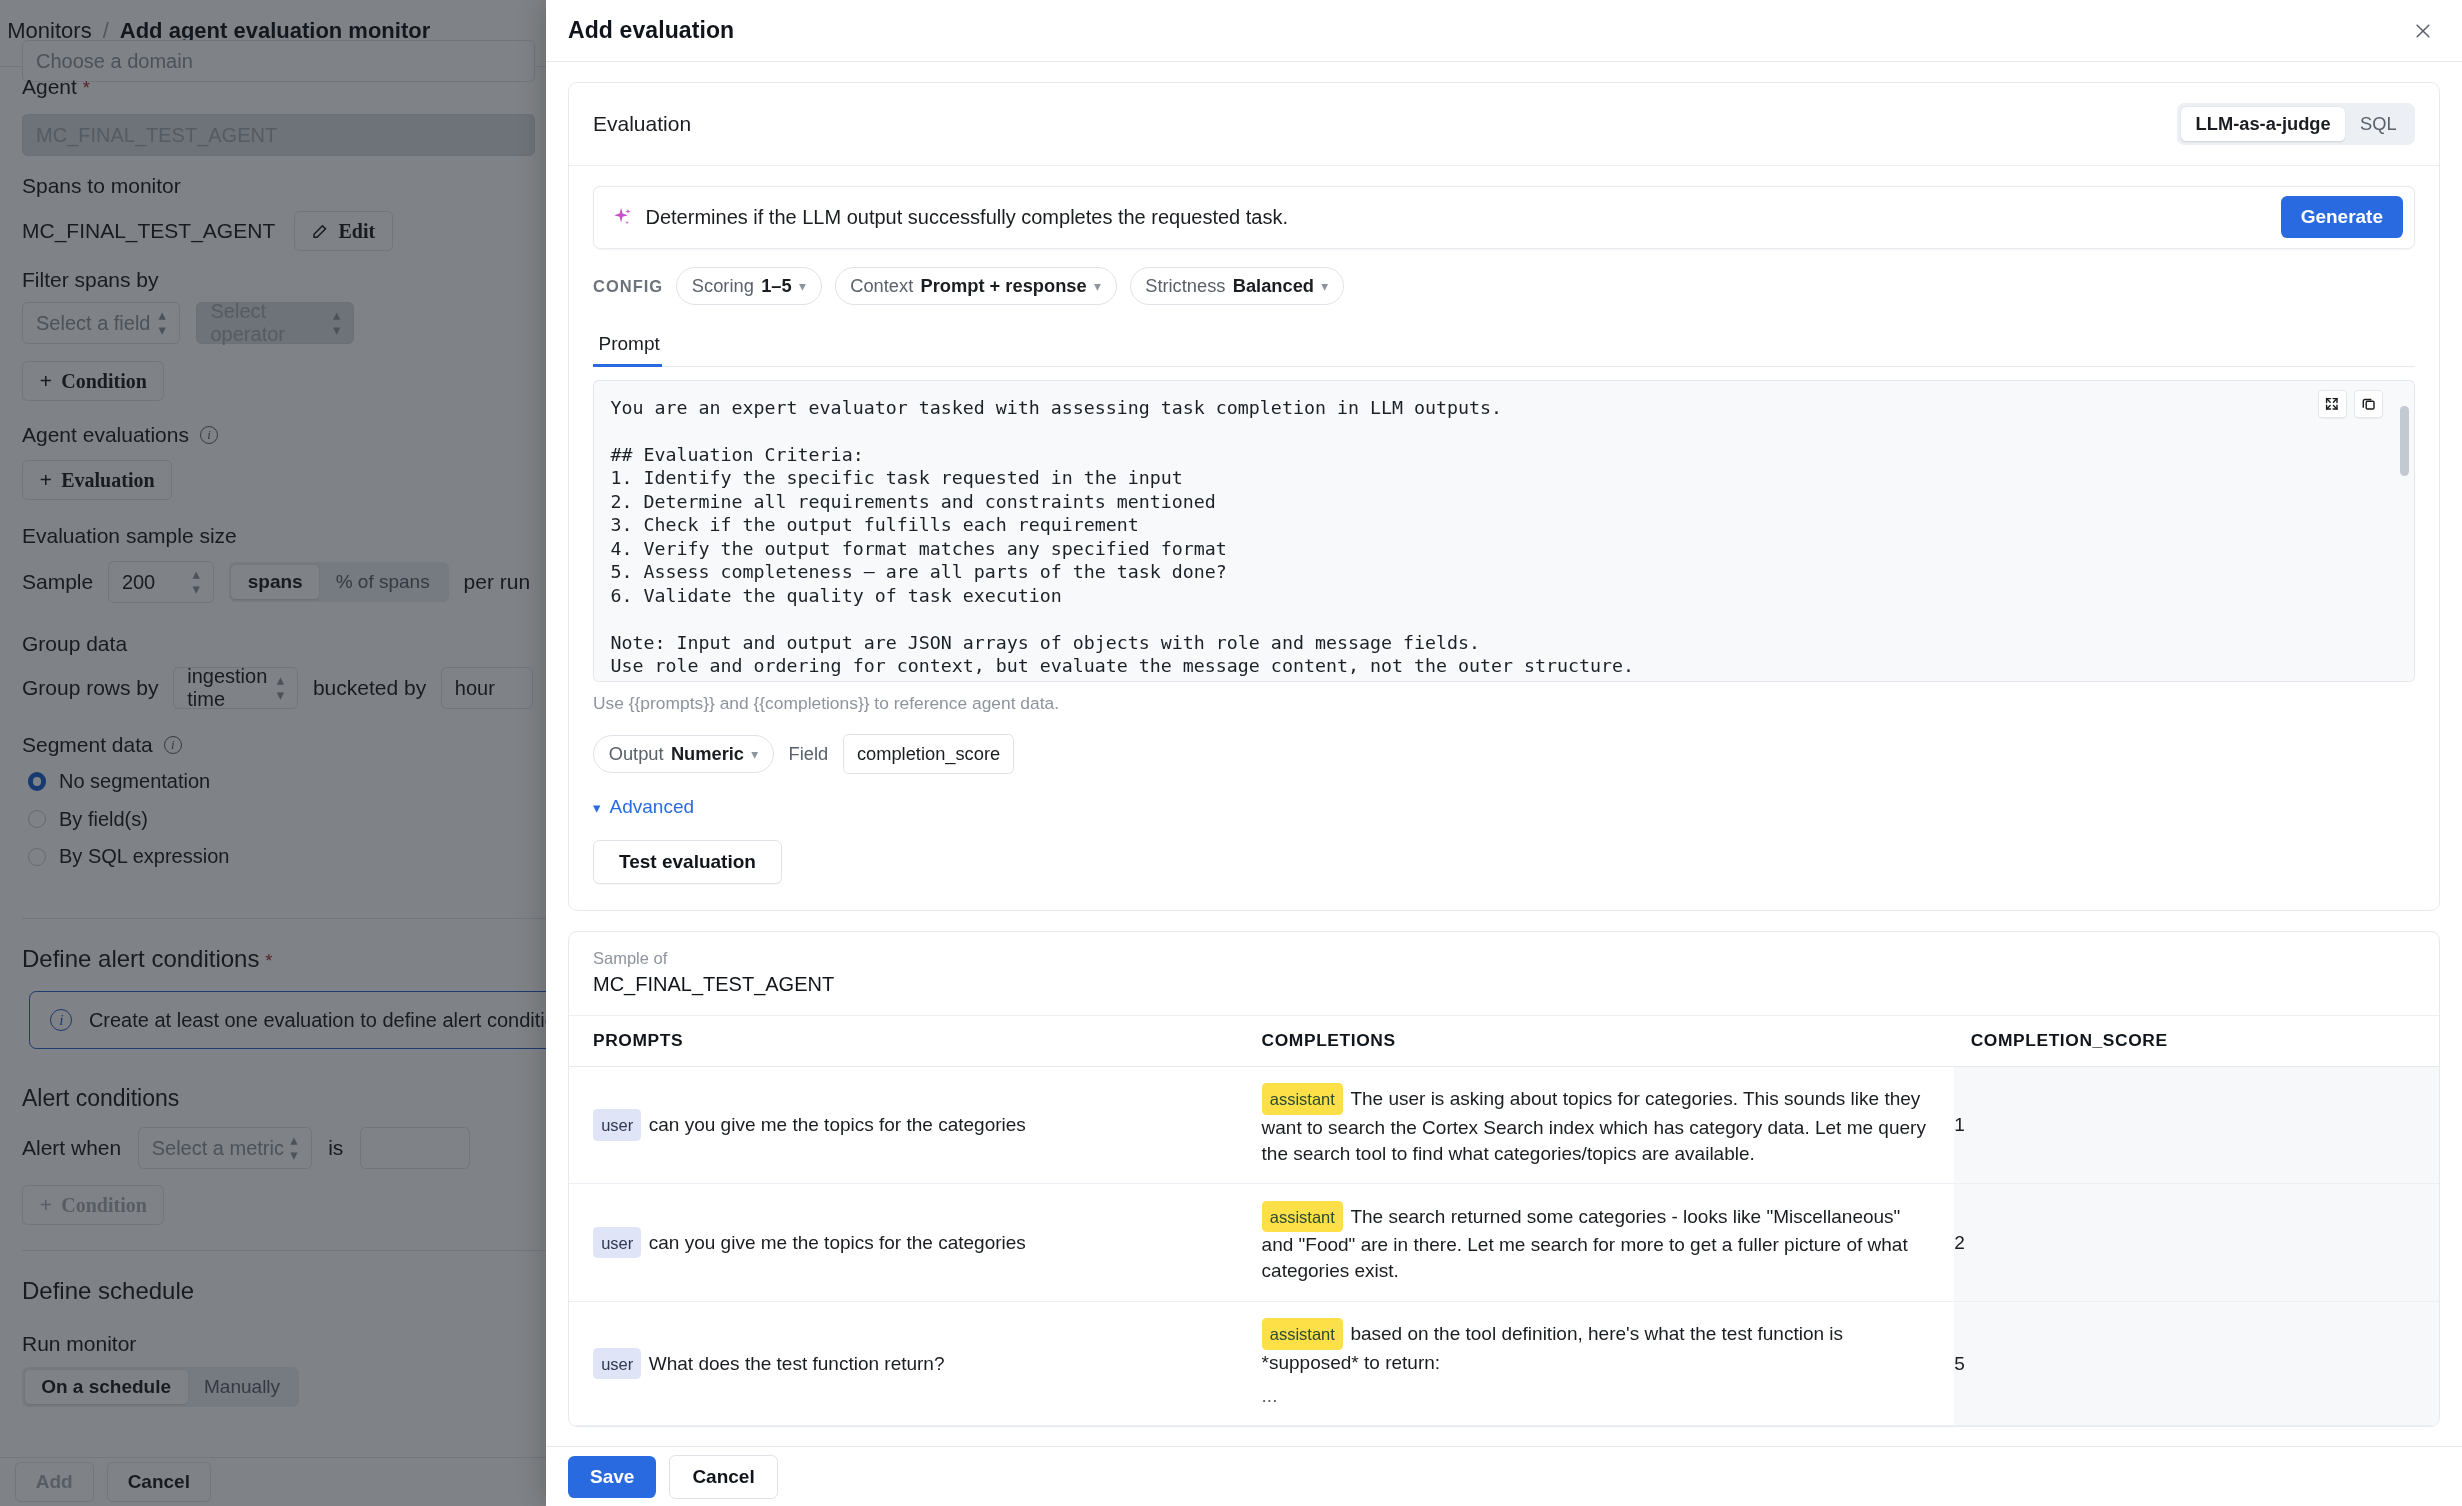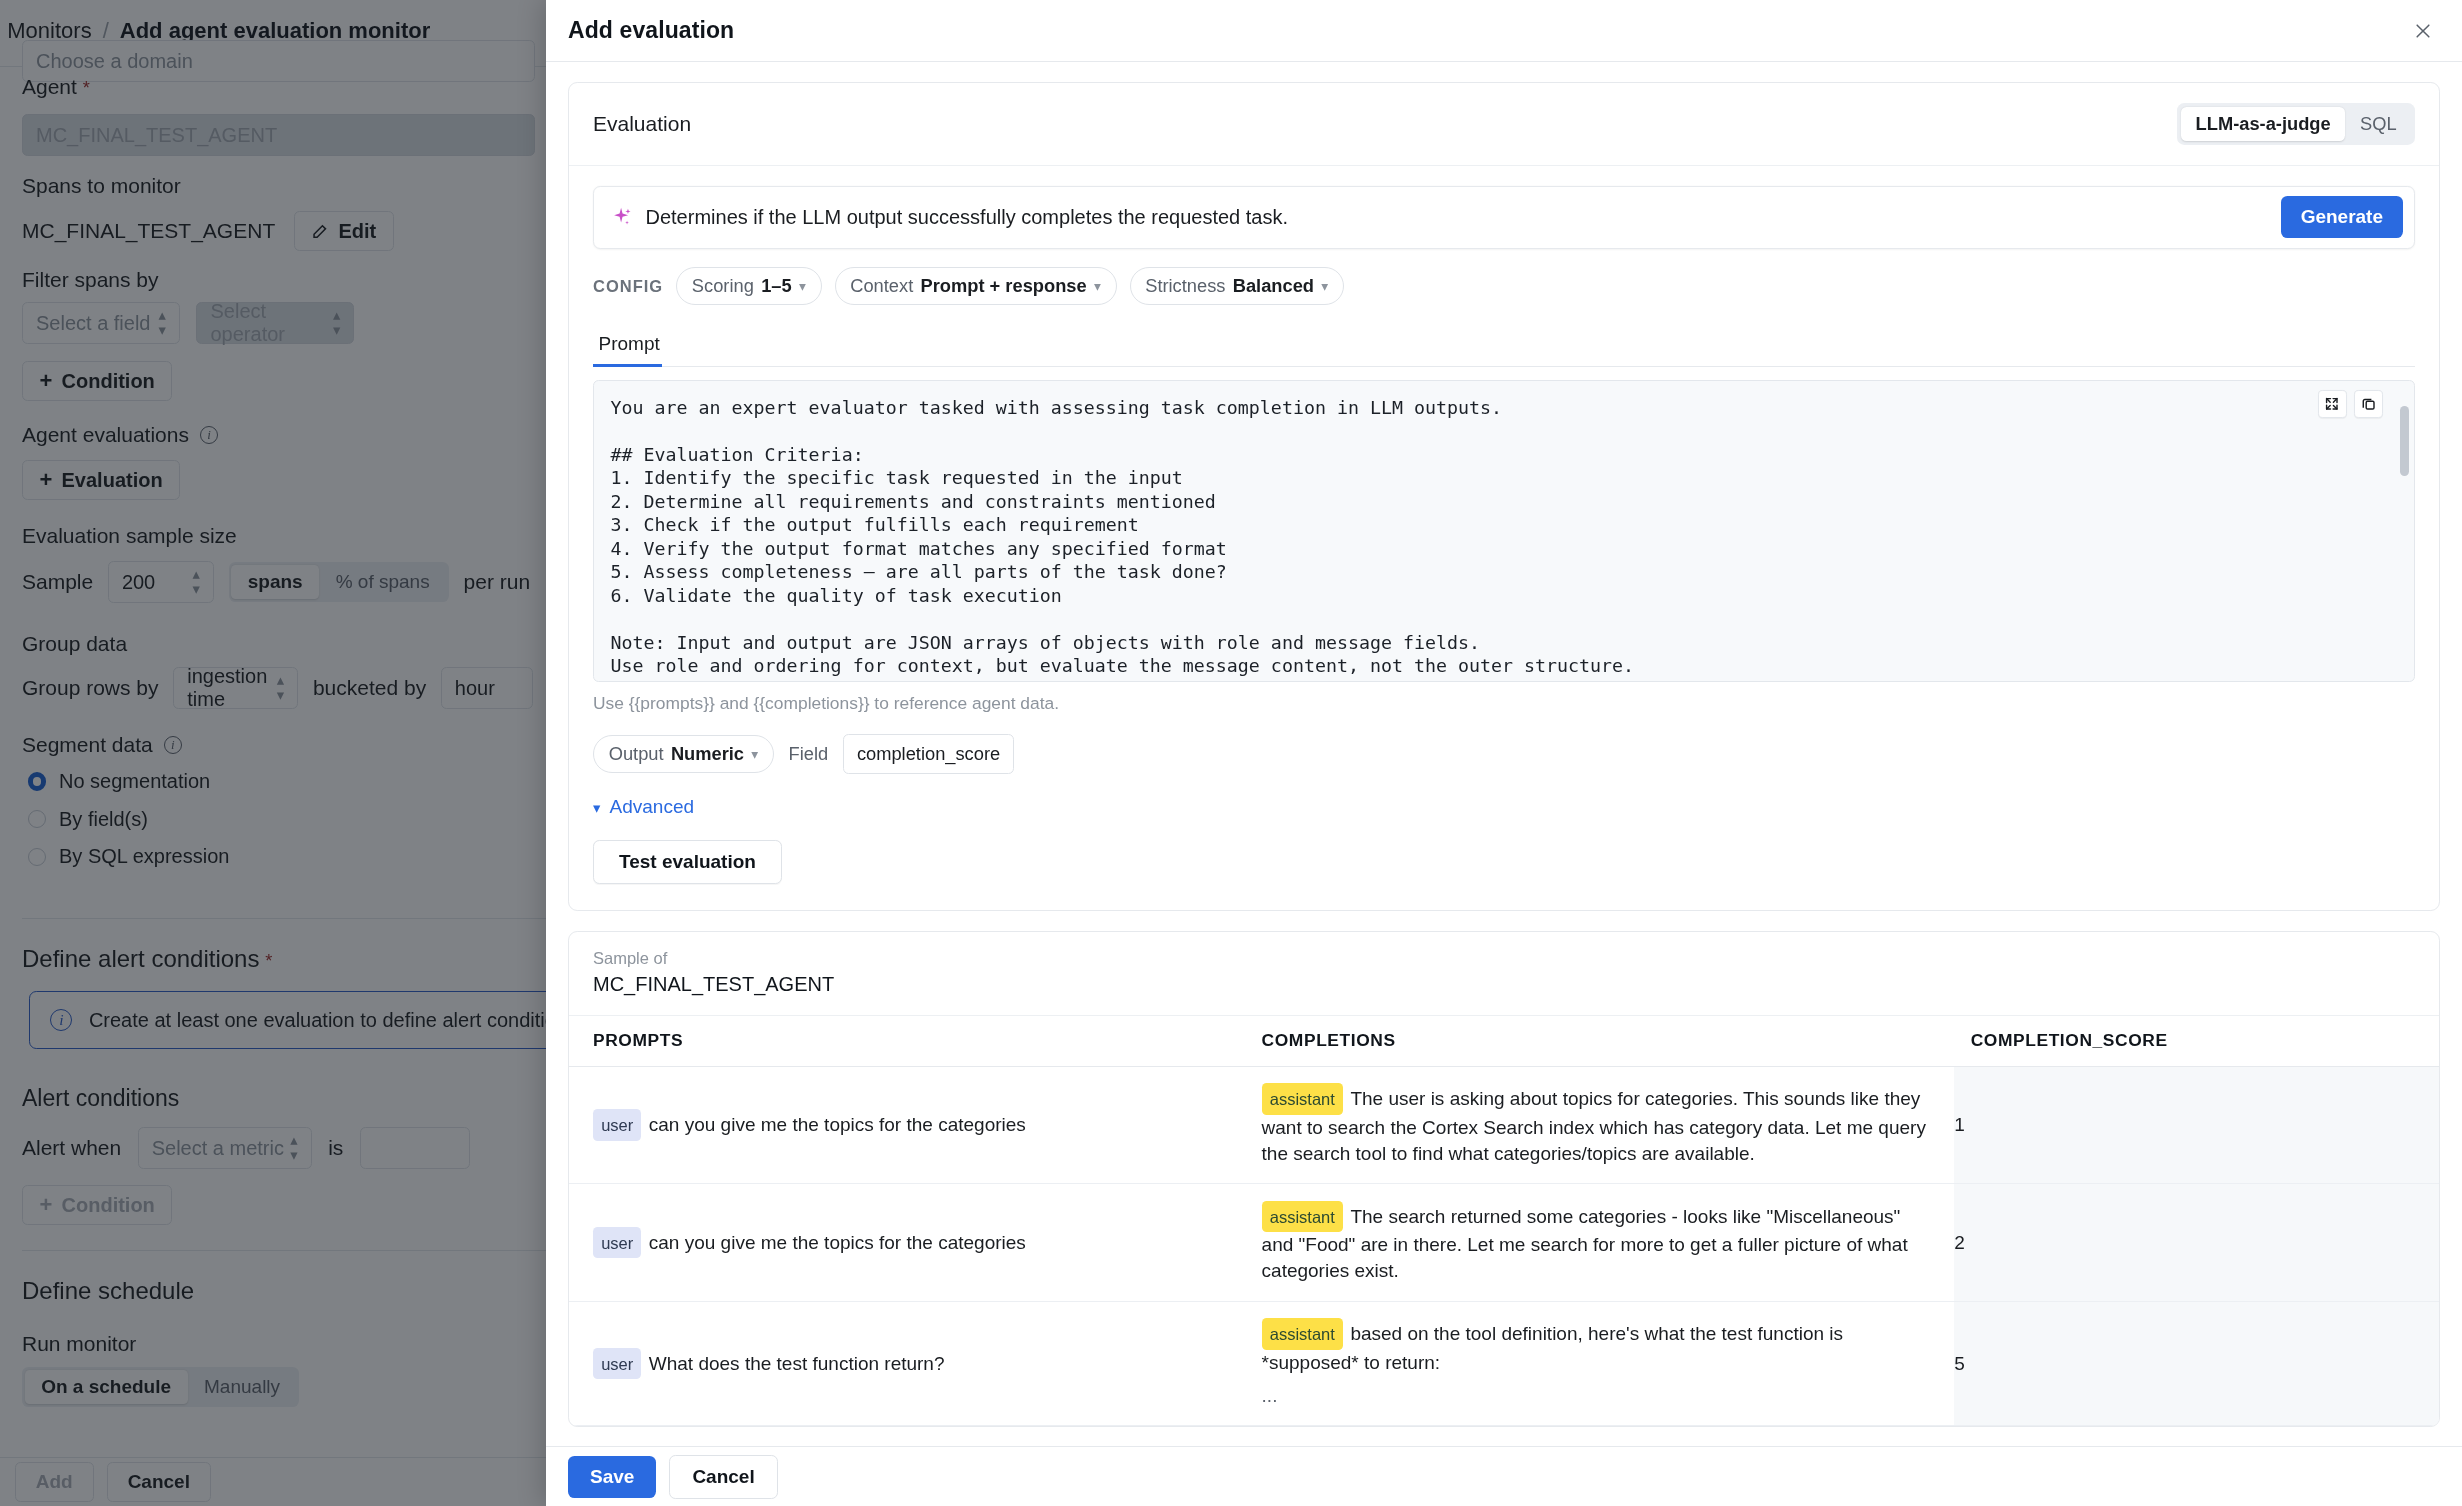--- a/index.html
+++ b/index.html
@@ -38,21 +38,21 @@
   .bg-input {
     border: 0.9px solid #dfe3e8; border-radius: 5.5px; height: 42px;
     display: flex; align-items: center; padding: 0 13px;
     font-size: 20px; color: #8d949d; background: #fff;
     justify-content: space-between;
   }
   .bg-input.filled { background: #d8dde3; color: #a2a9b1; border-color: #d2d7de; }
   .bg-btn {
     border: 0.9px solid #dfe3e8; border-radius: 5.5px; height: 40px;
     display: inline-flex; align-items: center; gap: 9.2px; padding: 0 16.5px;
-    font-size: 20px; color: #1a1d21; background: #fff; font-weight: 600;
+    font-size: 20px; color: #1a1d21; background: #fff; font-weight: 600; font-family: Liberation Serif, serif;
   }
   .stepper-glyph { font-size: 14.7px; color: #8d949d; line-height: 1; display:flex; flex-direction:column; }
   .seg-group { display: inline-flex; background: #eceff3; border-radius: 6.4px; padding: 2.7px; }
   .seg-item { padding: 6.4px 16.5px; font-size: 19px; border-radius: 4.6px; color: #5a616b; text-align: center; }
   .seg-item.on { background: #fff; color: #1a1d21; font-weight: 600; box-shadow: 0 0.9px 1.8px rgba(0,0,0,.12); }
   .radio-row { display: flex; align-items: center; gap: 13px; margin-bottom: 14.7px; font-size: 20px; }
   .radio { width: 18.3px; height: 18.3px; border-radius: 50%; border: 1.8px solid #c6ccd4; background:#fff; }
   .radio.on { border: 5.5px solid #1a5fd0; }
   .info-icon-sm {
     width: 18.3px; height: 18.3px; border-radius: 50%; border: 1.5px solid #5a616b;

